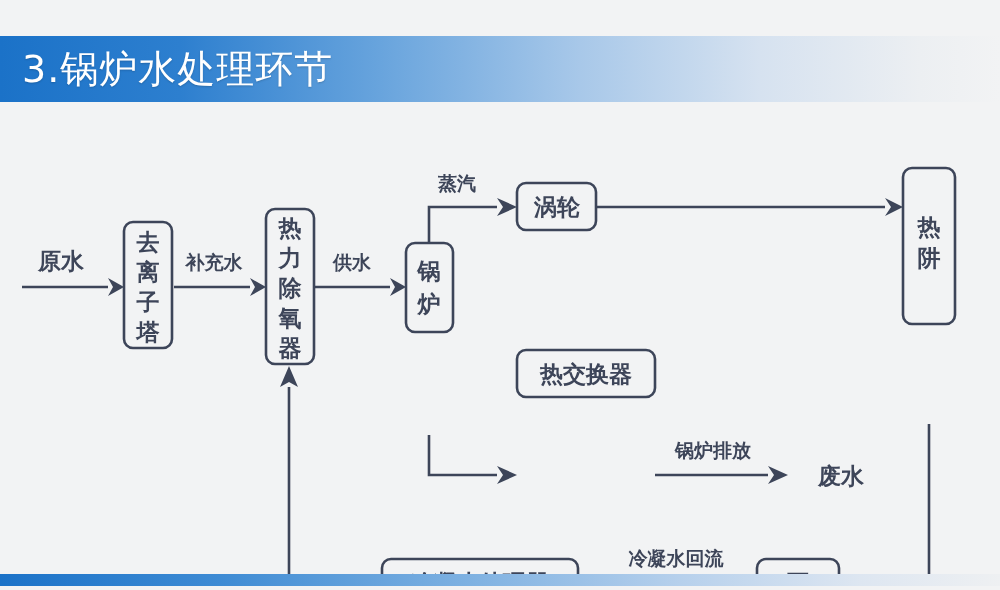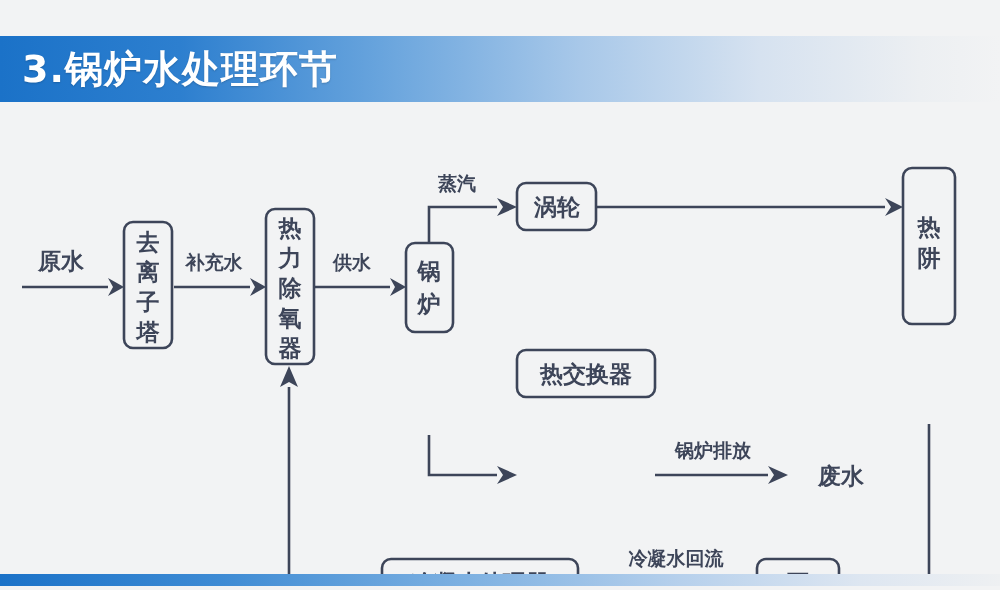--- a/index.html
+++ b/index.html
@@ -30,21 +30,21 @@
     background: linear-gradient(90deg, #1b72c8 0%, #2d7fcf 18%, #68a4dd 38%, #a8c8e9 58%, #d6e2f0 76%, #eceff2 92%, #f2f3f4 100%);
   }
   .title-text {
     position: absolute;
     left: 22px;
     top: 50%;
     transform: translateY(-50%);
     color: #ffffff;
     font-size: 38px;
     letter-spacing: 1px;
-    font-weight: 700;
+    font-weight: 400;
     white-space: nowrap;
     text-shadow: 0 1px 2px rgba(0,0,0,0.18);
     font-family: "DejaVu Sans", "Liberation Sans", sans-serif;
   }
   
   .bottom-bar {
     position: absolute;
     left: 0;
     top: 574px;
     width: 1000px;

